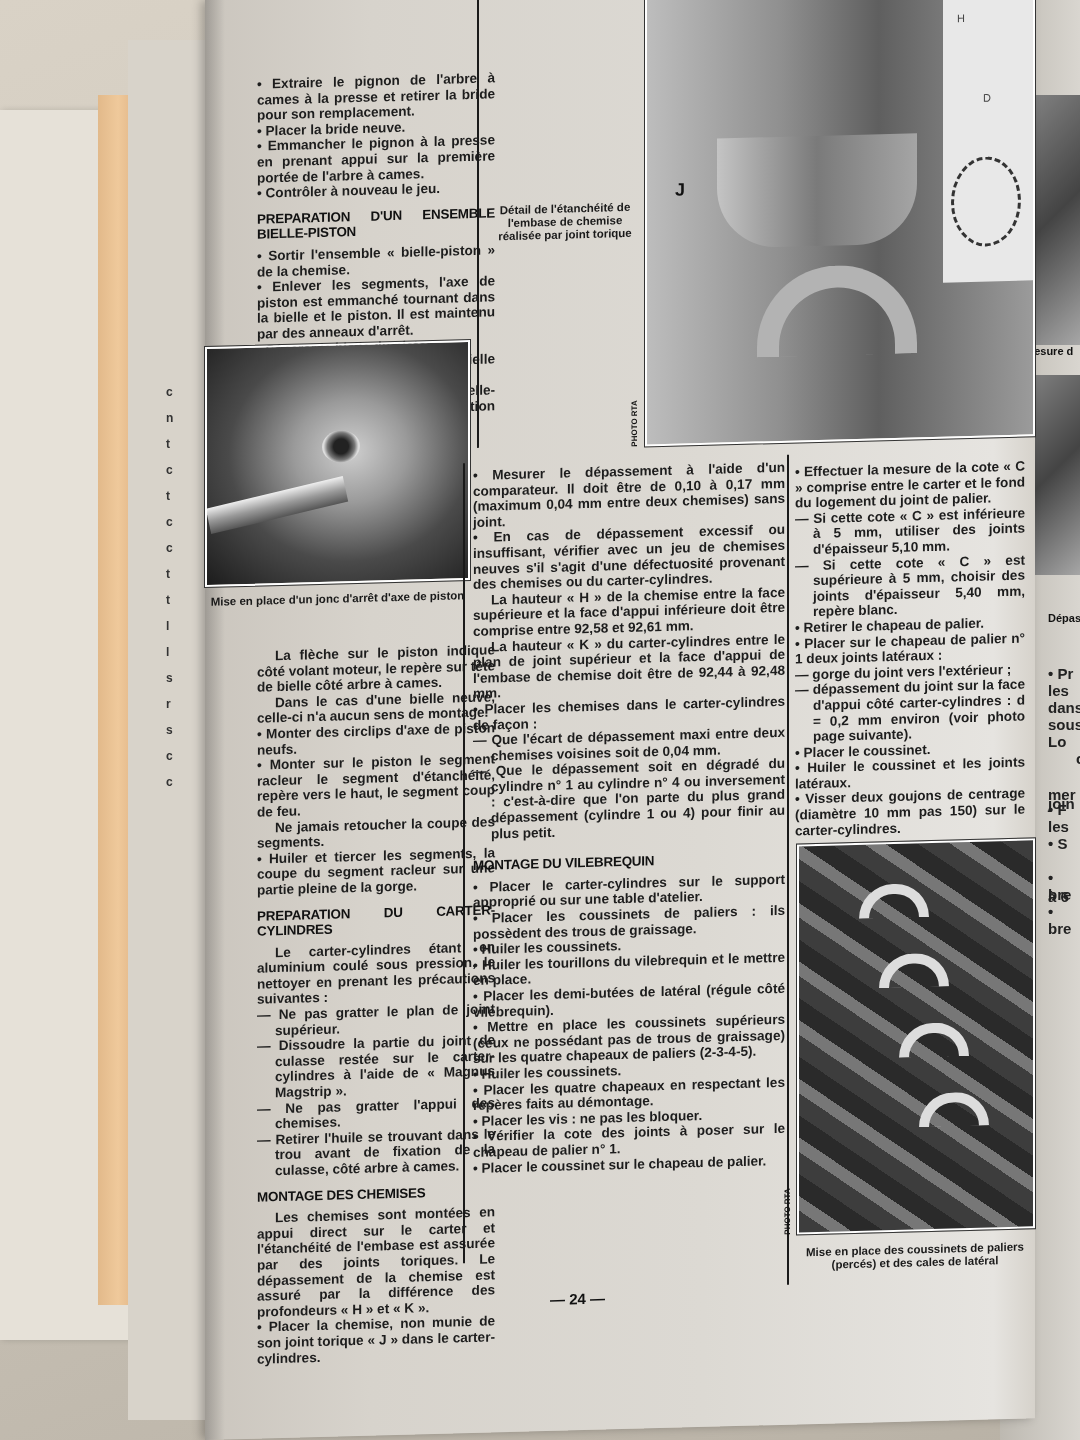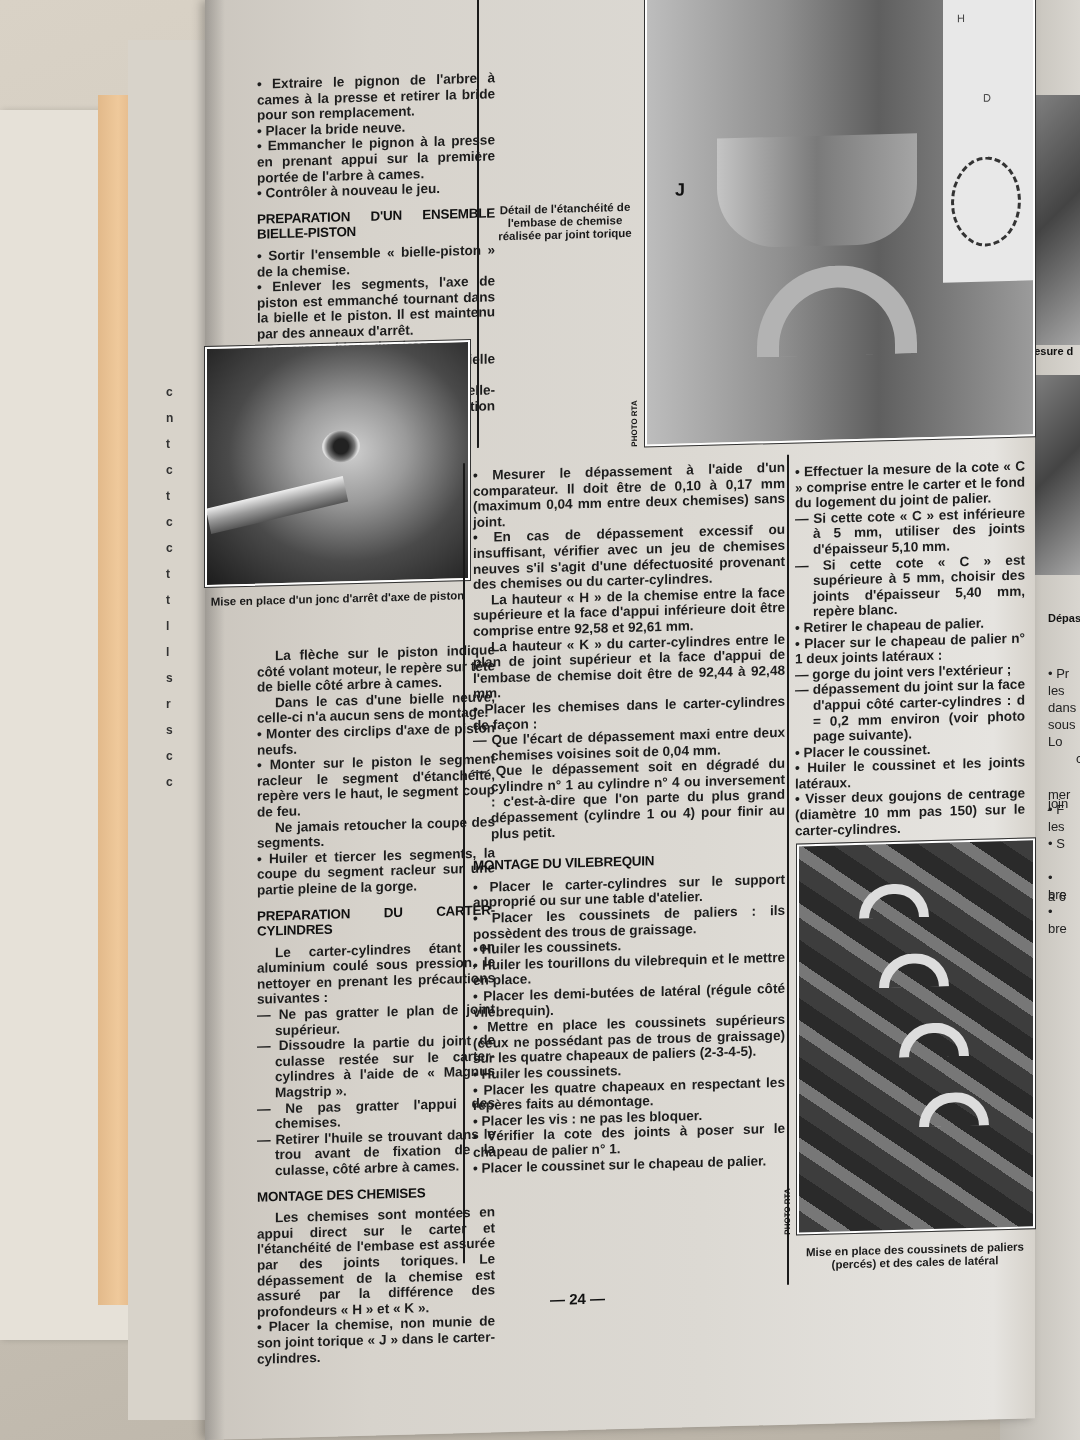--- a/index.html
+++ b/index.html
@@ -108,21 +108,21 @@
     }
     .page-number {
       position: absolute; left: 345px; top: 1300px; font-size: 15px; font-weight: bold; color: #111;
     }
     .right-page {
       position: absolute; left: 1000px; top: 0; width: 80px; height: 1440px;
       background: linear-gradient(90deg,#bdb9b1,#d9d6d0);
       overflow: hidden;
     }
     .right-page .rp-photo { position: absolute; left: 15px; width: 70px; background: linear-gradient(135deg,#888,#444,#aaa); }
-    .right-page .rp-text { position: absolute; left: 48px; font-size: 13px; font-weight: normal; color: #222; line-height: 17px; white-space: nowrap; }
+    .right-page .rp-text { position: absolute; left: 48px; font-size: 15px; font-weight: bold; color: #222; line-height: 17px; white-space: nowrap; }
     .right-page .rp-cap { position: absolute; left: 25px; font-size: 11px; font-weight: bold; color: #111; white-space: nowrap; }
   </style>
 </head>
 <body>
 
 <div class="under-sheet"></div>
 <div class="orange-edge"></div>
 <div class="back-page" id="back-page">
     <span class="stray" style="top: 345px;">c</span>
     <span class="stray" style="top: 371px;">n</span>

